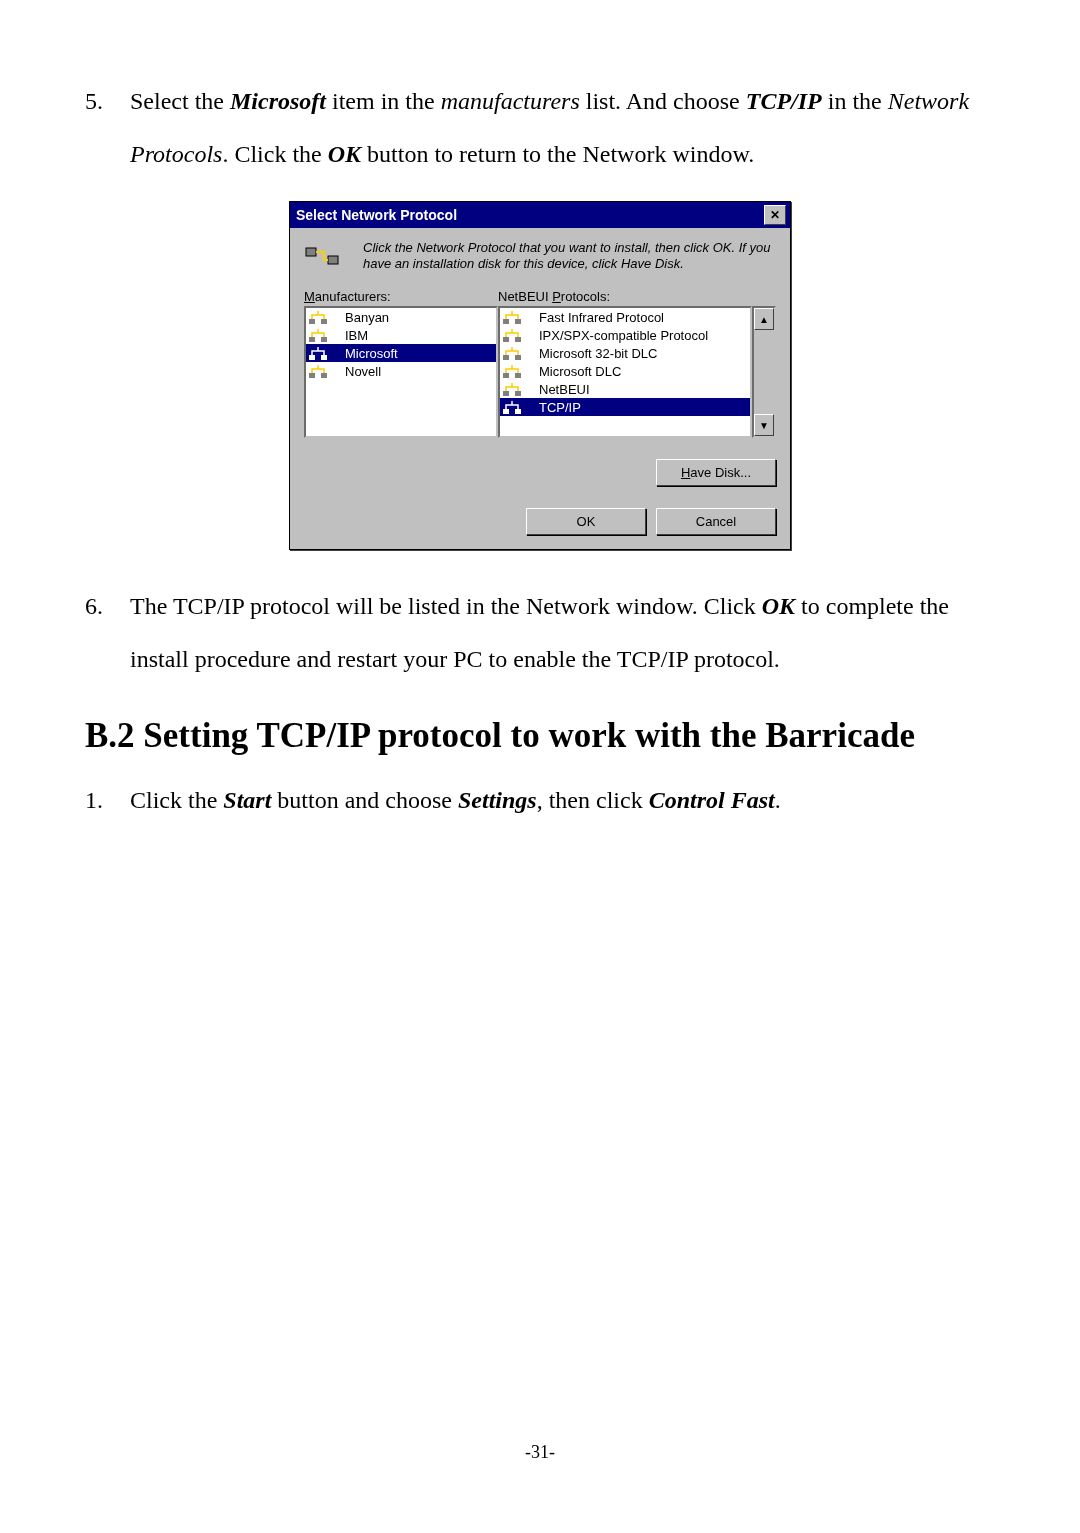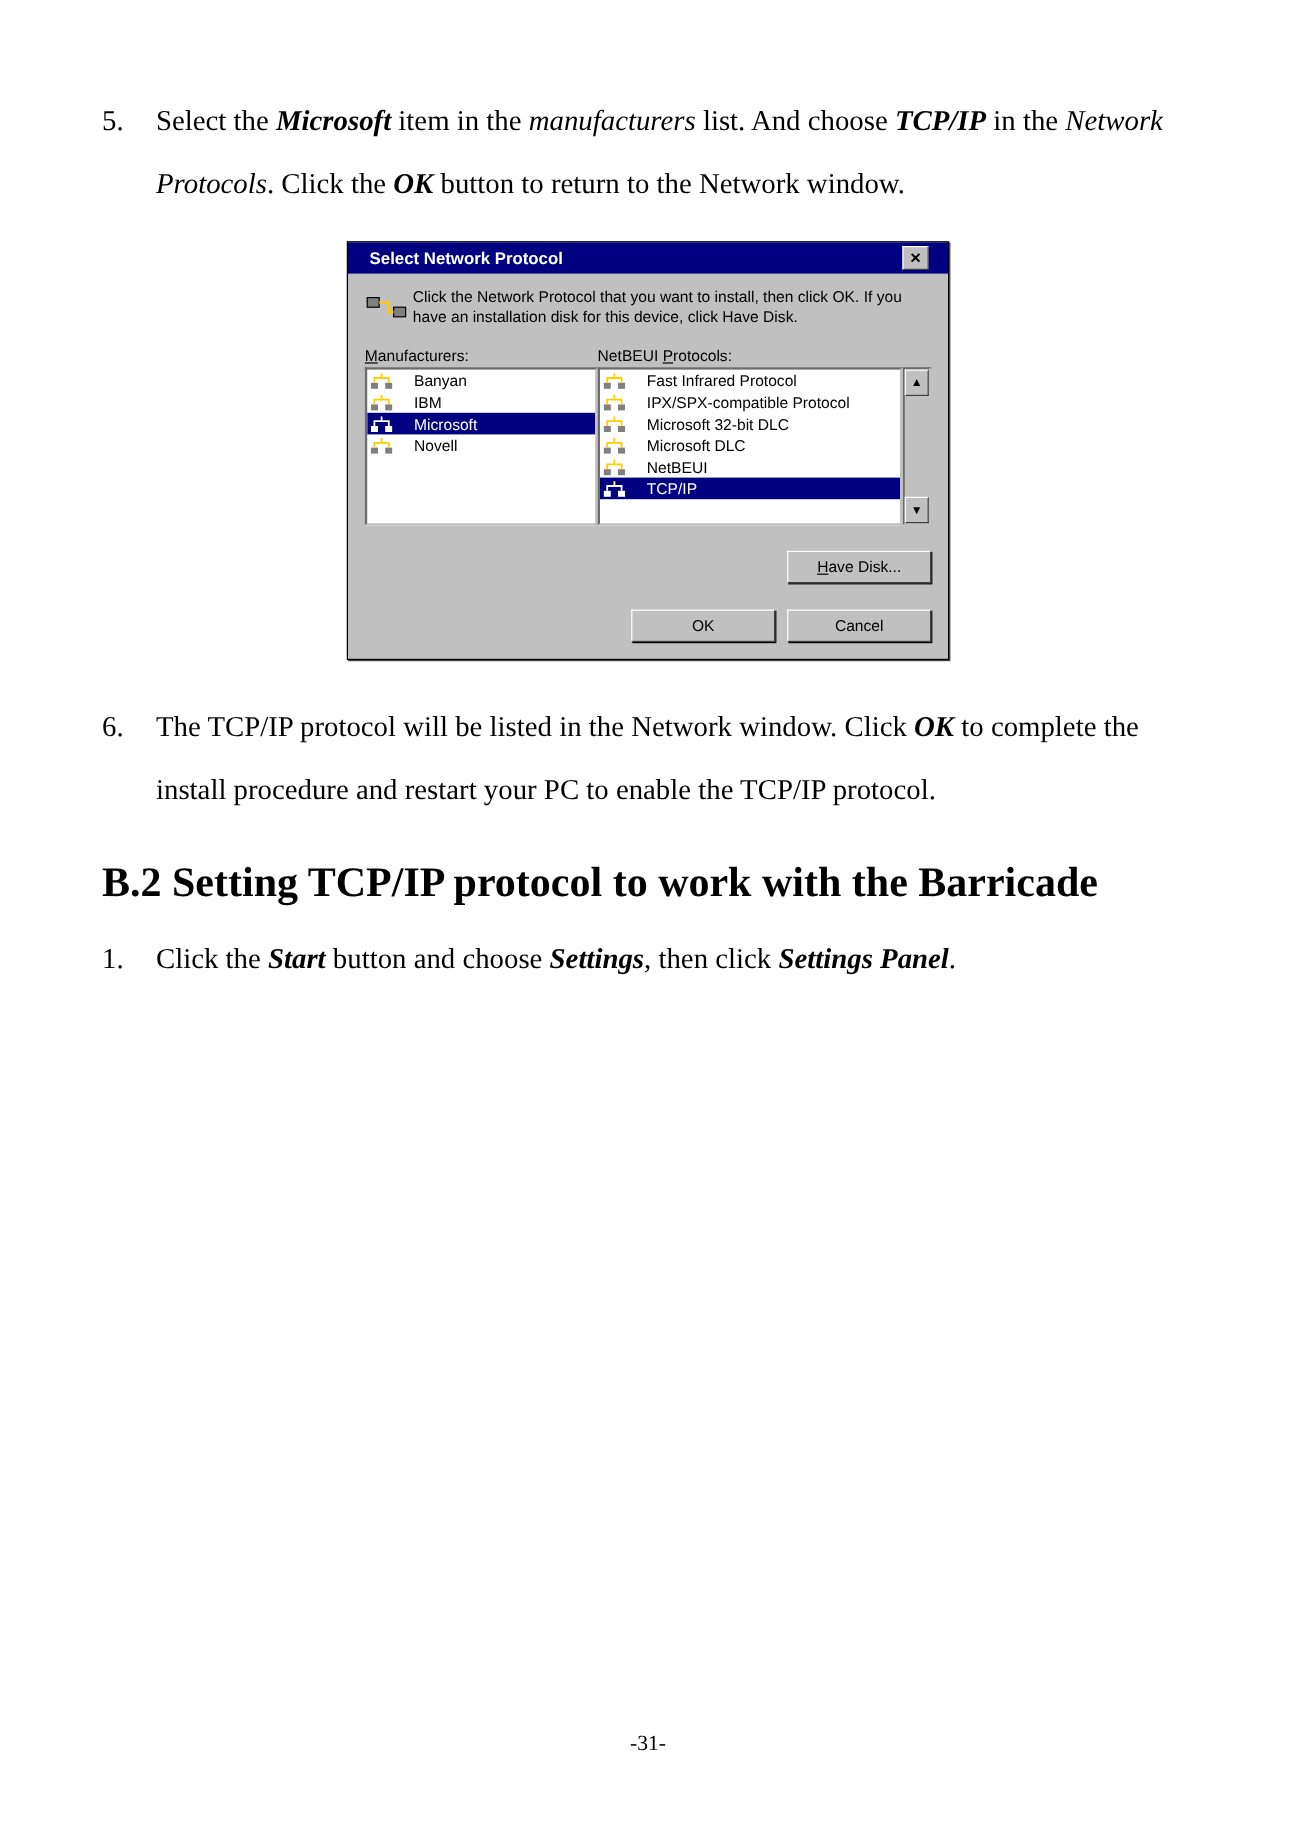--- a/index.html
+++ b/index.html
@@ -43,21 +43,21 @@
       font-family: "MS Sans Serif", Tahoma, Arial, sans-serif;
       font-size: 14px;
       box-shadow: 1px 1px 0 #404040;
     }
     .titlebar {
       background: #000080;
       color: #fff;
       display: flex;
       align-items: center;
       justify-content: space-between;
-      padding: 3px 16px;
+      padding: 3px 4px;
       font-weight: bold;
       font-size: 14px;
     }
     .title-left { padding-left: 2px; }
     .close-btn {
       width: 20px;
       height: 18px;
       background: #c0c0c0;
       border: 1px solid #fff;
       border-right-color: #404040;
@@ -69,22 +69,23 @@
       font-family: Arial, sans-serif;
       font-weight: bold;
       font-size: 12px;
       line-height: 1;
     }
     .dialog-body {
       padding: 12px 14px 14px 14px;
     }
     .desc-row {
       display: flex;
-      gap: 4px;
+      gap: 23px;
       margin-bottom: 16px;
+      font-style: italic;
     }
     .desc-icon {
       width: 36px;
       height: 32px;
       flex-shrink: 0;
       position: relative;
     }
     .desc-text {
       font-size: 13px;
       line-height: 1.3;
@@ -379,19 +380,19 @@
     <div class="step-text">
       <span>The TCP/IP protocol will be listed in the Network window. Click </span><span class="bolditalic">OK</span><span> to complete the install procedure and restart your PC to enable the TCP/IP protocol.</span>
     </div>
   </div>
 
   <div class="heading">B.2 Setting TCP/IP protocol to work with the Barricade</div>
 
   <div class="step">
     <div class="step-num">1.</div>
     <div class="step-text">
-      <span>Click the </span><span class="bolditalic">Start</span><span> button and choose </span><span class="bolditalic">Settings</span><span>, then click </span><span class="bolditalic">Settings Panel</span><span>.</span>
+      <span>Click the </span><span class="bolditalic">Start</span><span> button and choose </span><span class="bolditalic">Settings</span><span>, then click </span><span class="bolditalic">Control Fast</span><span>.</span>
     </div>
   </div>
 
 </div>
 
 <div class="page-number">-31-</div>
 
 </body></html>

